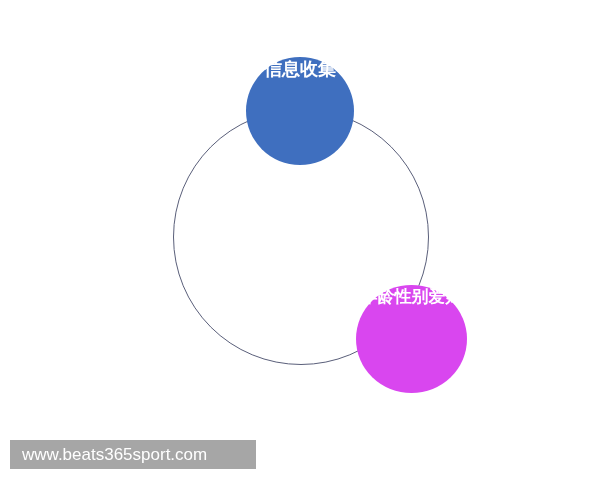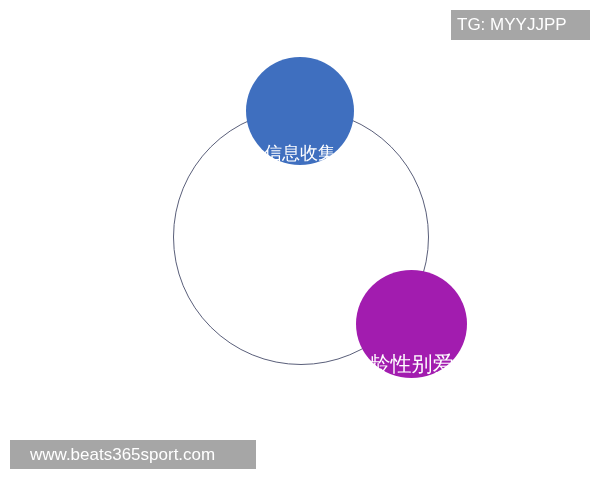--- a/index.html
+++ b/index.html
@@ -24,82 +24,80 @@
       width: 256px;
       height: 256px;
       border: 1.6px solid #5a5f7a;
       border-radius: 50%;
       box-sizing: border-box;
     }
     .node {
       position: absolute;
       border-radius: 50%;
       display: flex;
-      align-items: flex-end;
+      align-items: flex-start;
       justify-content: center;
       color: #ffffff;
       font-size: 18px;
       letter-spacing: 0px;
       white-space: nowrap;
+      font-weight: bold;
     }
     .node-top {
       left: 246px; top: 57px; width: 108px; height: 108px;
       background: #3f6fbf;
     }
     .node-center {
       left: 235px; top: 169px; width: 135px; height: 135px;
       background: #9cc43f;
       font-size: 19px;
     }
     .node-left {
       left: 135px; top: 274px; width: 112px; height: 110px;
       background: #5a9bd8;
     }
     .node-right {
-      left: 356px; top: 270px; width: 111px; height: 108px;
-      background: #a21caf;
-      font-size: 21px;
+      left: 356px; top: 285px; width: 111px; height: 108px;
+      background: #d946ef;
+      font-size: 17px;
     }
     .watermark {
       position: absolute;
       background: #a6a6a6;
       color: #ffffff;
       font-family: "Liberation Sans", sans-serif;
       display: flex;
       align-items: center;
     }
     .wm-top {
       left: 451px; top: 10px; width: 139px; height: 30px;
       font-size: 17px;
       padding-left: 6px;
       box-sizing: border-box;
     }
     .wm-bottom {
       left: 10px; top: 440px; width: 246px; height: 29px;
       font-size: 17px;
-      padding-left: 20px;
+      padding-left: 12px;
       box-sizing: border-box;
     }
   </style>
 </head>
 <body>
 
 <div class="canvas">
   <div class="ring"></div>
 
   <div class="node node-top">
     <span>信息收集</span>
   </div>
 
 
 
   <div class="node node-right">
     <span>年龄性别爱好</span>
   </div>
 
-  <div class="watermark wm-top">
-    <span>TG: MYYJJPP</span>
-  </div>
 
   <div class="watermark wm-bottom">
     <span>www.beats365sport.com</span>
   </div>
 </div>
 
 </body></html>

